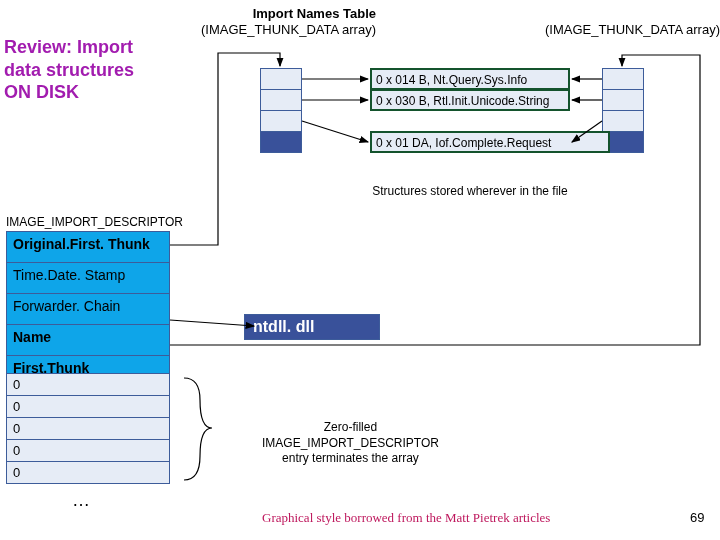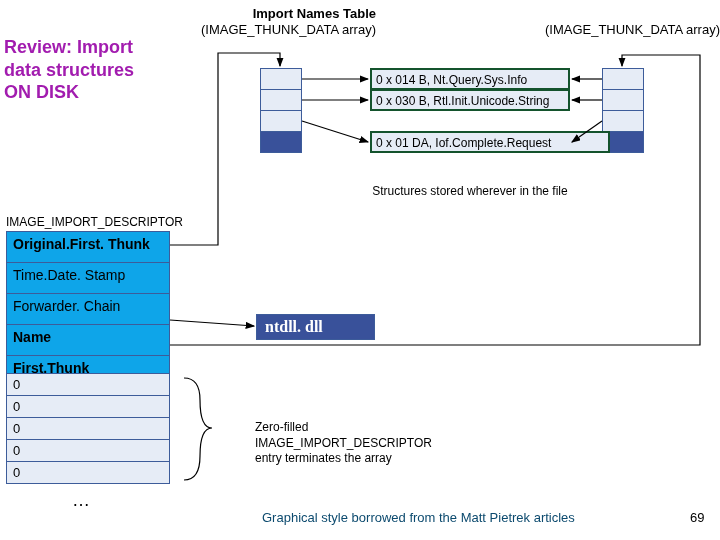--- a/index.html
+++ b/index.html
@@ -103,21 +103,22 @@
   }
   .zero-caption {
     position: absolute;
     font-size: 12px;
     line-height: 1.3;
     color: #000;
   }
   .footer {
     position: absolute;
     font-size: 13px;
-    color: #0c4a6e;
+    color: #be185d;
+    font-family: Liberation Serif, serif;
   }
   .pagenum {
     position: absolute;
     font-size: 13px;
     color: #000;
     margin-top: 20px;
   }
   .ellipsis {
     position: absolute;
     font-size: 18px;
@@ -166,33 +167,33 @@
 <div class="iid-label" style="left:6px; top:215px;">IMAGE_IMPORT_DESCRIPTOR</div>
 
 <div class="desc-table" style="top:232px;">
   <div class="desc-row bold">Original.First. Thunk</div>
   <div class="desc-row">Time.Date. Stamp</div>
   <div class="desc-row">Forwarder. Chain</div>
   <div class="desc-row bold">Name</div>
   <div class="desc-row bold">First.Thunk</div>
 </div>
 
-<div class="ntdll-box" style="left:256px; top:314px; width:119px;font-family:Liberation Serif, serif;">ntdll. dll</div>
+<div class="ntdll-box" style="left:244px; top:314px; width:136px;">ntdll. dll</div>
 
 <div class="zero-table" style="top:374px;">
   <div class="zero-row">0</div>
   <div class="zero-row">0</div>
   <div class="zero-row">0</div>
   <div class="zero-row">0</div>
   <div class="zero-row">0</div>
 </div>
 
 <div class="ellipsis" style="left:72px; top:490px;">…</div>
 
-<div class="zero-caption" style="left:255px; top:420px;">
+<div class="zero-caption" style="left:262px; top:420px;text-align:center;">
   <span>Zero-filled</span><br>
   <span>IMAGE_IMPORT_DESCRIPTOR</span><br>
   <span>entry terminates the array</span>
 </div>
 
 <div class="footer" style="left:262px; top:510px;">Graphical style borrowed from the Matt Pietrek articles</div>
 <div class="pagenum" style="left:690px; top:490px;">69</div>
 
 <svg class="connectors">
   <defs>

